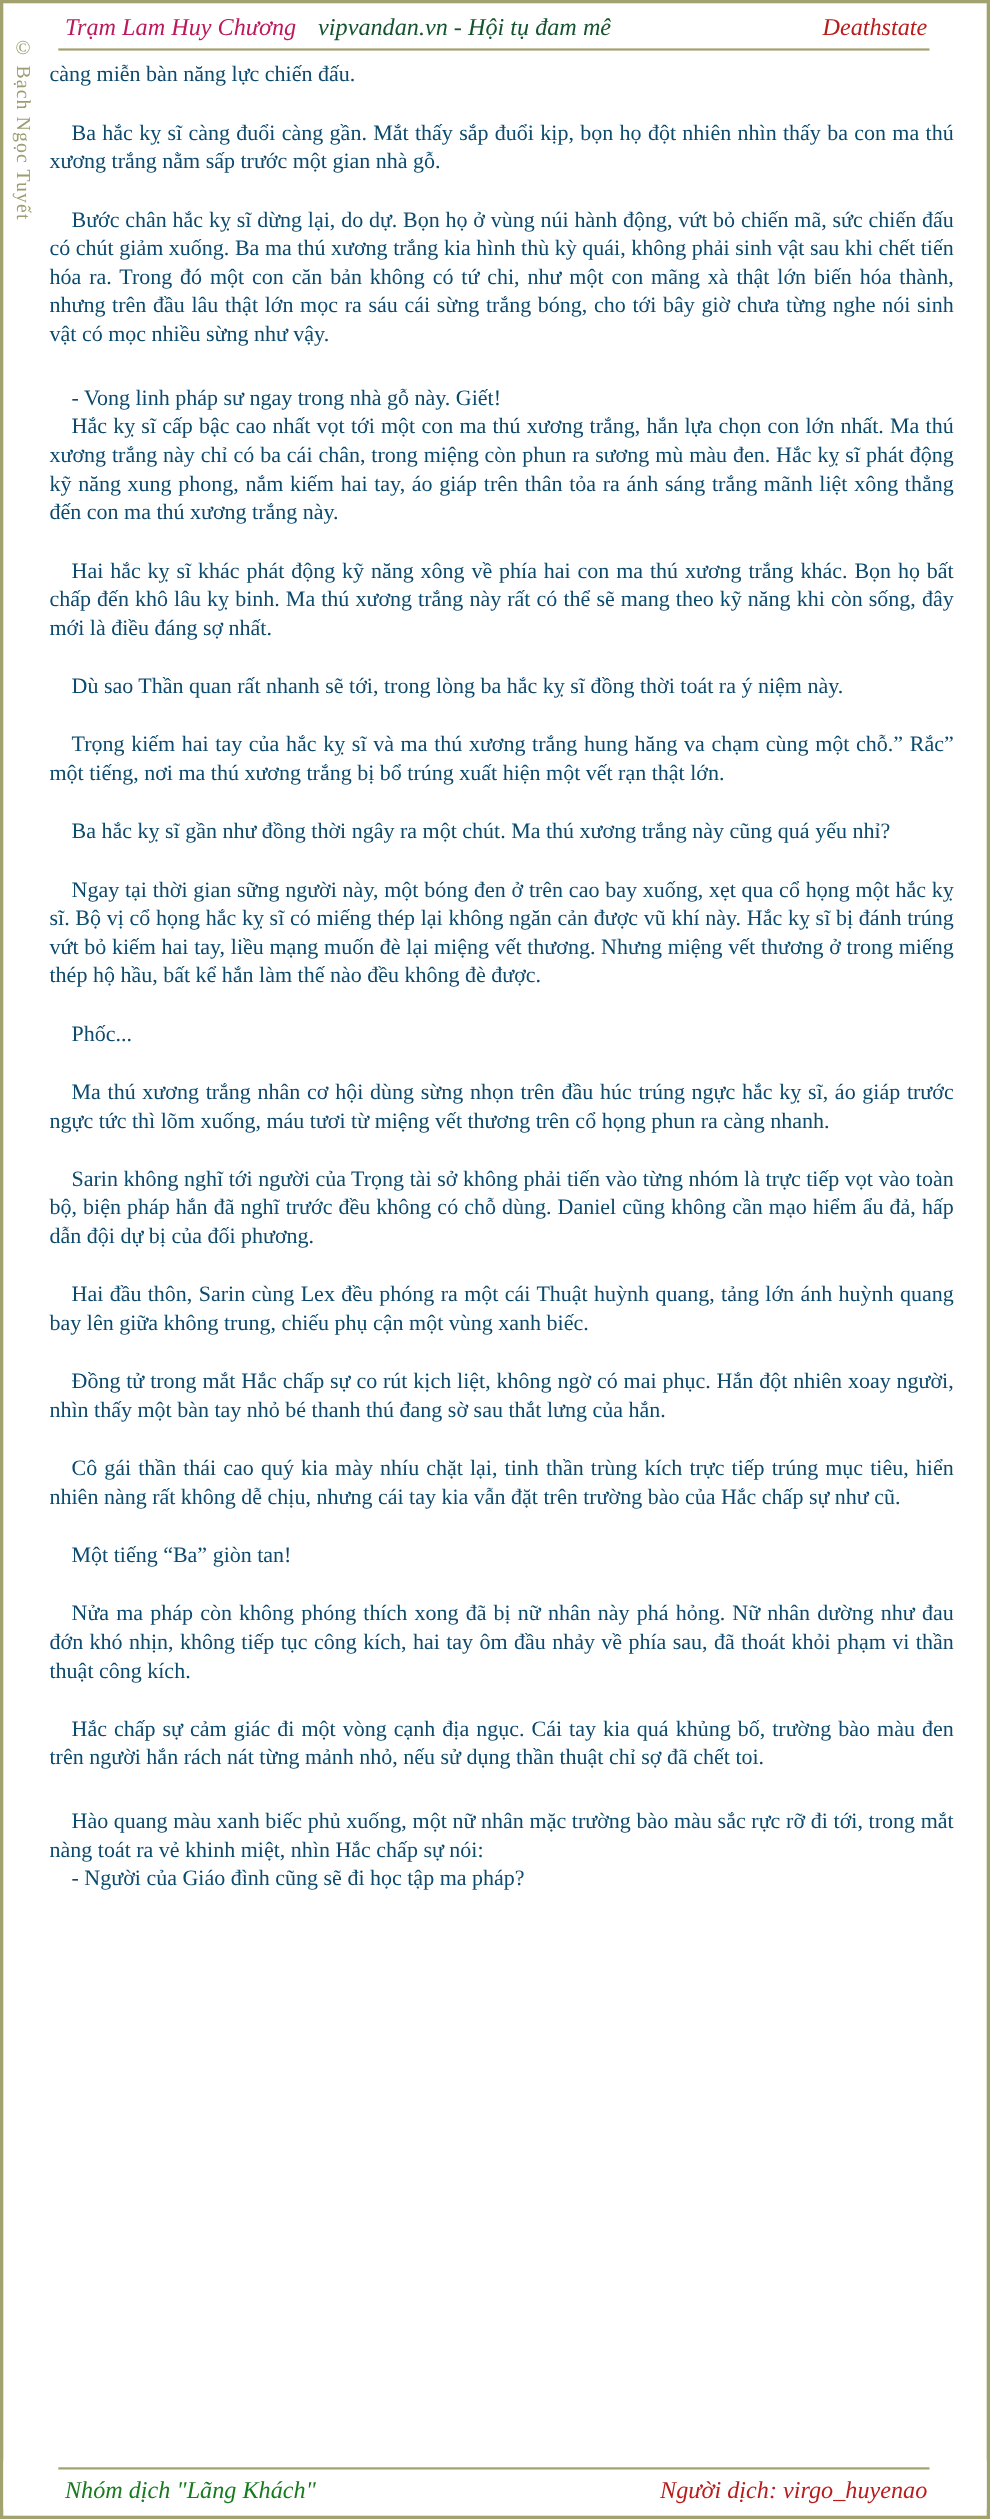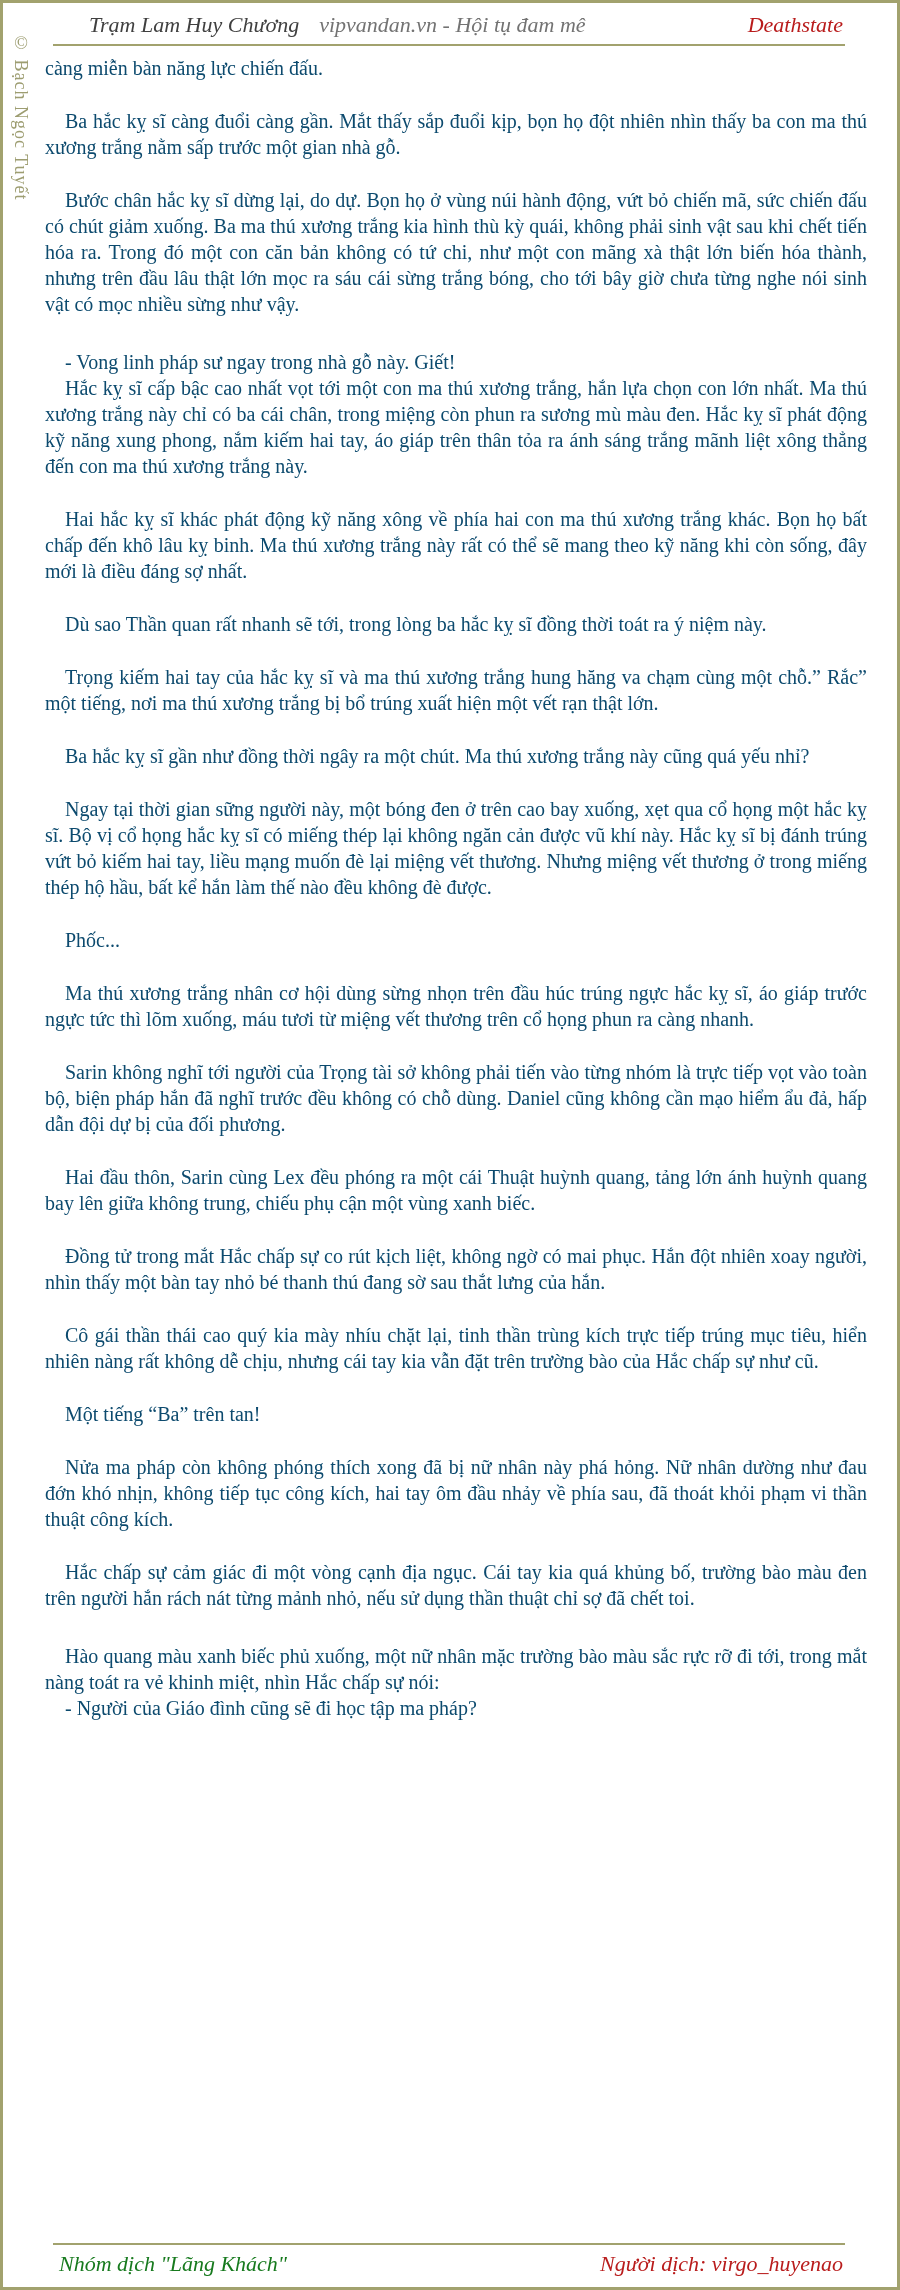--- a/index.html
+++ b/index.html
@@ -12,22 +12,22 @@
     overflow:hidden;
     font-family:"Liberation Serif", serif;
   }
   
   .header {
     display:flex; align-items:baseline;
     padding:9px 54px 0 56px;
     font-style:italic; font-size:22px;
     white-space:nowrap;
   }
-  .station { color:#404040;margin-left:30px; }
-  .site    { color:#737373; margin-left:20px; flex:1; text-align:left; }
+  .station { color:#be185d; }
+  .site    { color:#14532d; margin-left:20px; flex:1; text-align:left; }
   .book    { color:#b91c1c; }
   .rule {
     border:none; border-top:2px solid #a2a26e;
     margin:6px 52px 0 50px; height:0;
   }
   
   .watermark {
     position:absolute; left:7px; top:30px;
     writing-mode:vertical-rl;
     color:#9d9d71; font-size:18px;
@@ -80,21 +80,21 @@
       <p>Dù sao Thần quan rất nhanh sẽ tới, trong lòng ba hắc kỵ sĩ đồng thời toát ra ý niệm này.</p>
       <p>Trọng kiếm hai tay của hắc kỵ sĩ và ma thú xương trắng hung hăng va chạm cùng một chỗ.” Rắc” một tiếng, nơi ma thú xương trắng bị bổ trúng xuất hiện một vết rạn thật lớn.</p>
       <p>Ba hắc kỵ sĩ gần như đồng thời ngây ra một chút. Ma thú xương trắng này cũng quá yếu nhỉ?</p>
       <p>Ngay tại thời gian sững người này, một bóng đen ở trên cao bay xuống, xẹt qua cổ họng một hắc kỵ sĩ. Bộ vị cổ họng hắc kỵ sĩ có miếng thép lại không ngăn cản được vũ khí này. Hắc kỵ sĩ bị đánh trúng vứt bỏ kiếm hai tay, liều mạng muốn đè lại miệng vết thương. Nhưng miệng vết thương ở trong miếng thép hộ hầu, bất kể hắn làm thế nào đều không đè được.</p>
       <p>Phốc...</p>
       <p>Ma thú xương trắng nhân cơ hội dùng sừng nhọn trên đầu húc trúng ngực hắc kỵ sĩ, áo giáp trước ngực tức thì lõm xuống, máu tươi từ miệng vết thương trên cổ họng phun ra càng nhanh.</p>
       <p>Sarin không nghĩ tới người của Trọng tài sở không phải tiến vào từng nhóm là trực tiếp vọt vào toàn bộ, biện pháp hắn đã nghĩ trước đều không có chỗ dùng. Daniel cũng không cần mạo hiểm ẩu đả, hấp dẫn đội dự bị của đối phương.</p>
       <p>Hai đầu thôn, Sarin cùng Lex đều phóng ra một cái Thuật huỳnh quang, tảng lớn ánh huỳnh quang bay lên giữa không trung, chiếu phụ cận một vùng xanh biếc.</p>
       <p>Đồng tử trong mắt Hắc chấp sự co rút kịch liệt, không ngờ có mai phục. Hắn đột nhiên xoay người, nhìn thấy một bàn tay nhỏ bé thanh thú đang sờ sau thắt lưng của hắn.</p>
       <p>Cô gái thần thái cao quý kia mày nhíu chặt lại, tinh thần trùng kích trực tiếp trúng mục tiêu, hiển nhiên nàng rất không dễ chịu, nhưng cái tay kia vẫn đặt trên trường bào của Hắc chấp sự như cũ.</p>
-      <p>Một tiếng “Ba” trên tan!</p>
+      <p>Một tiếng “Ba” giòn tan!</p>
       <p>Nửa ma pháp còn không phóng thích xong đã bị nữ nhân này phá hỏng. Nữ nhân dường như đau đớn khó nhịn, không tiếp tục công kích, hai tay ôm đầu nhảy về phía sau, đã thoát khỏi phạm vi thần thuật công kích.</p>
       <p>Hắc chấp sự cảm giác đi một vòng cạnh địa ngục. Cái tay kia quá khủng bố, trường bào màu đen trên người hắn rách nát từng mảnh nhỏ, nếu sử dụng thần thuật chỉ sợ đã chết toi.</p>
       <p class="tight">Hào quang màu xanh biếc phủ xuống, một nữ nhân mặc trường bào màu sắc rực rỡ đi tới, trong mắt nàng toát ra vẻ khinh miệt, nhìn Hắc chấp sự nói:</p>
       <p>- Người của Giáo đình cũng sẽ đi học tập ma pháp?</p>
     </div>
 
   <div class="footer">
     <hr class="rule">
     <div class="footer-row">
       <span class="group">Nhóm dịch "Lãng Khách"</span>

